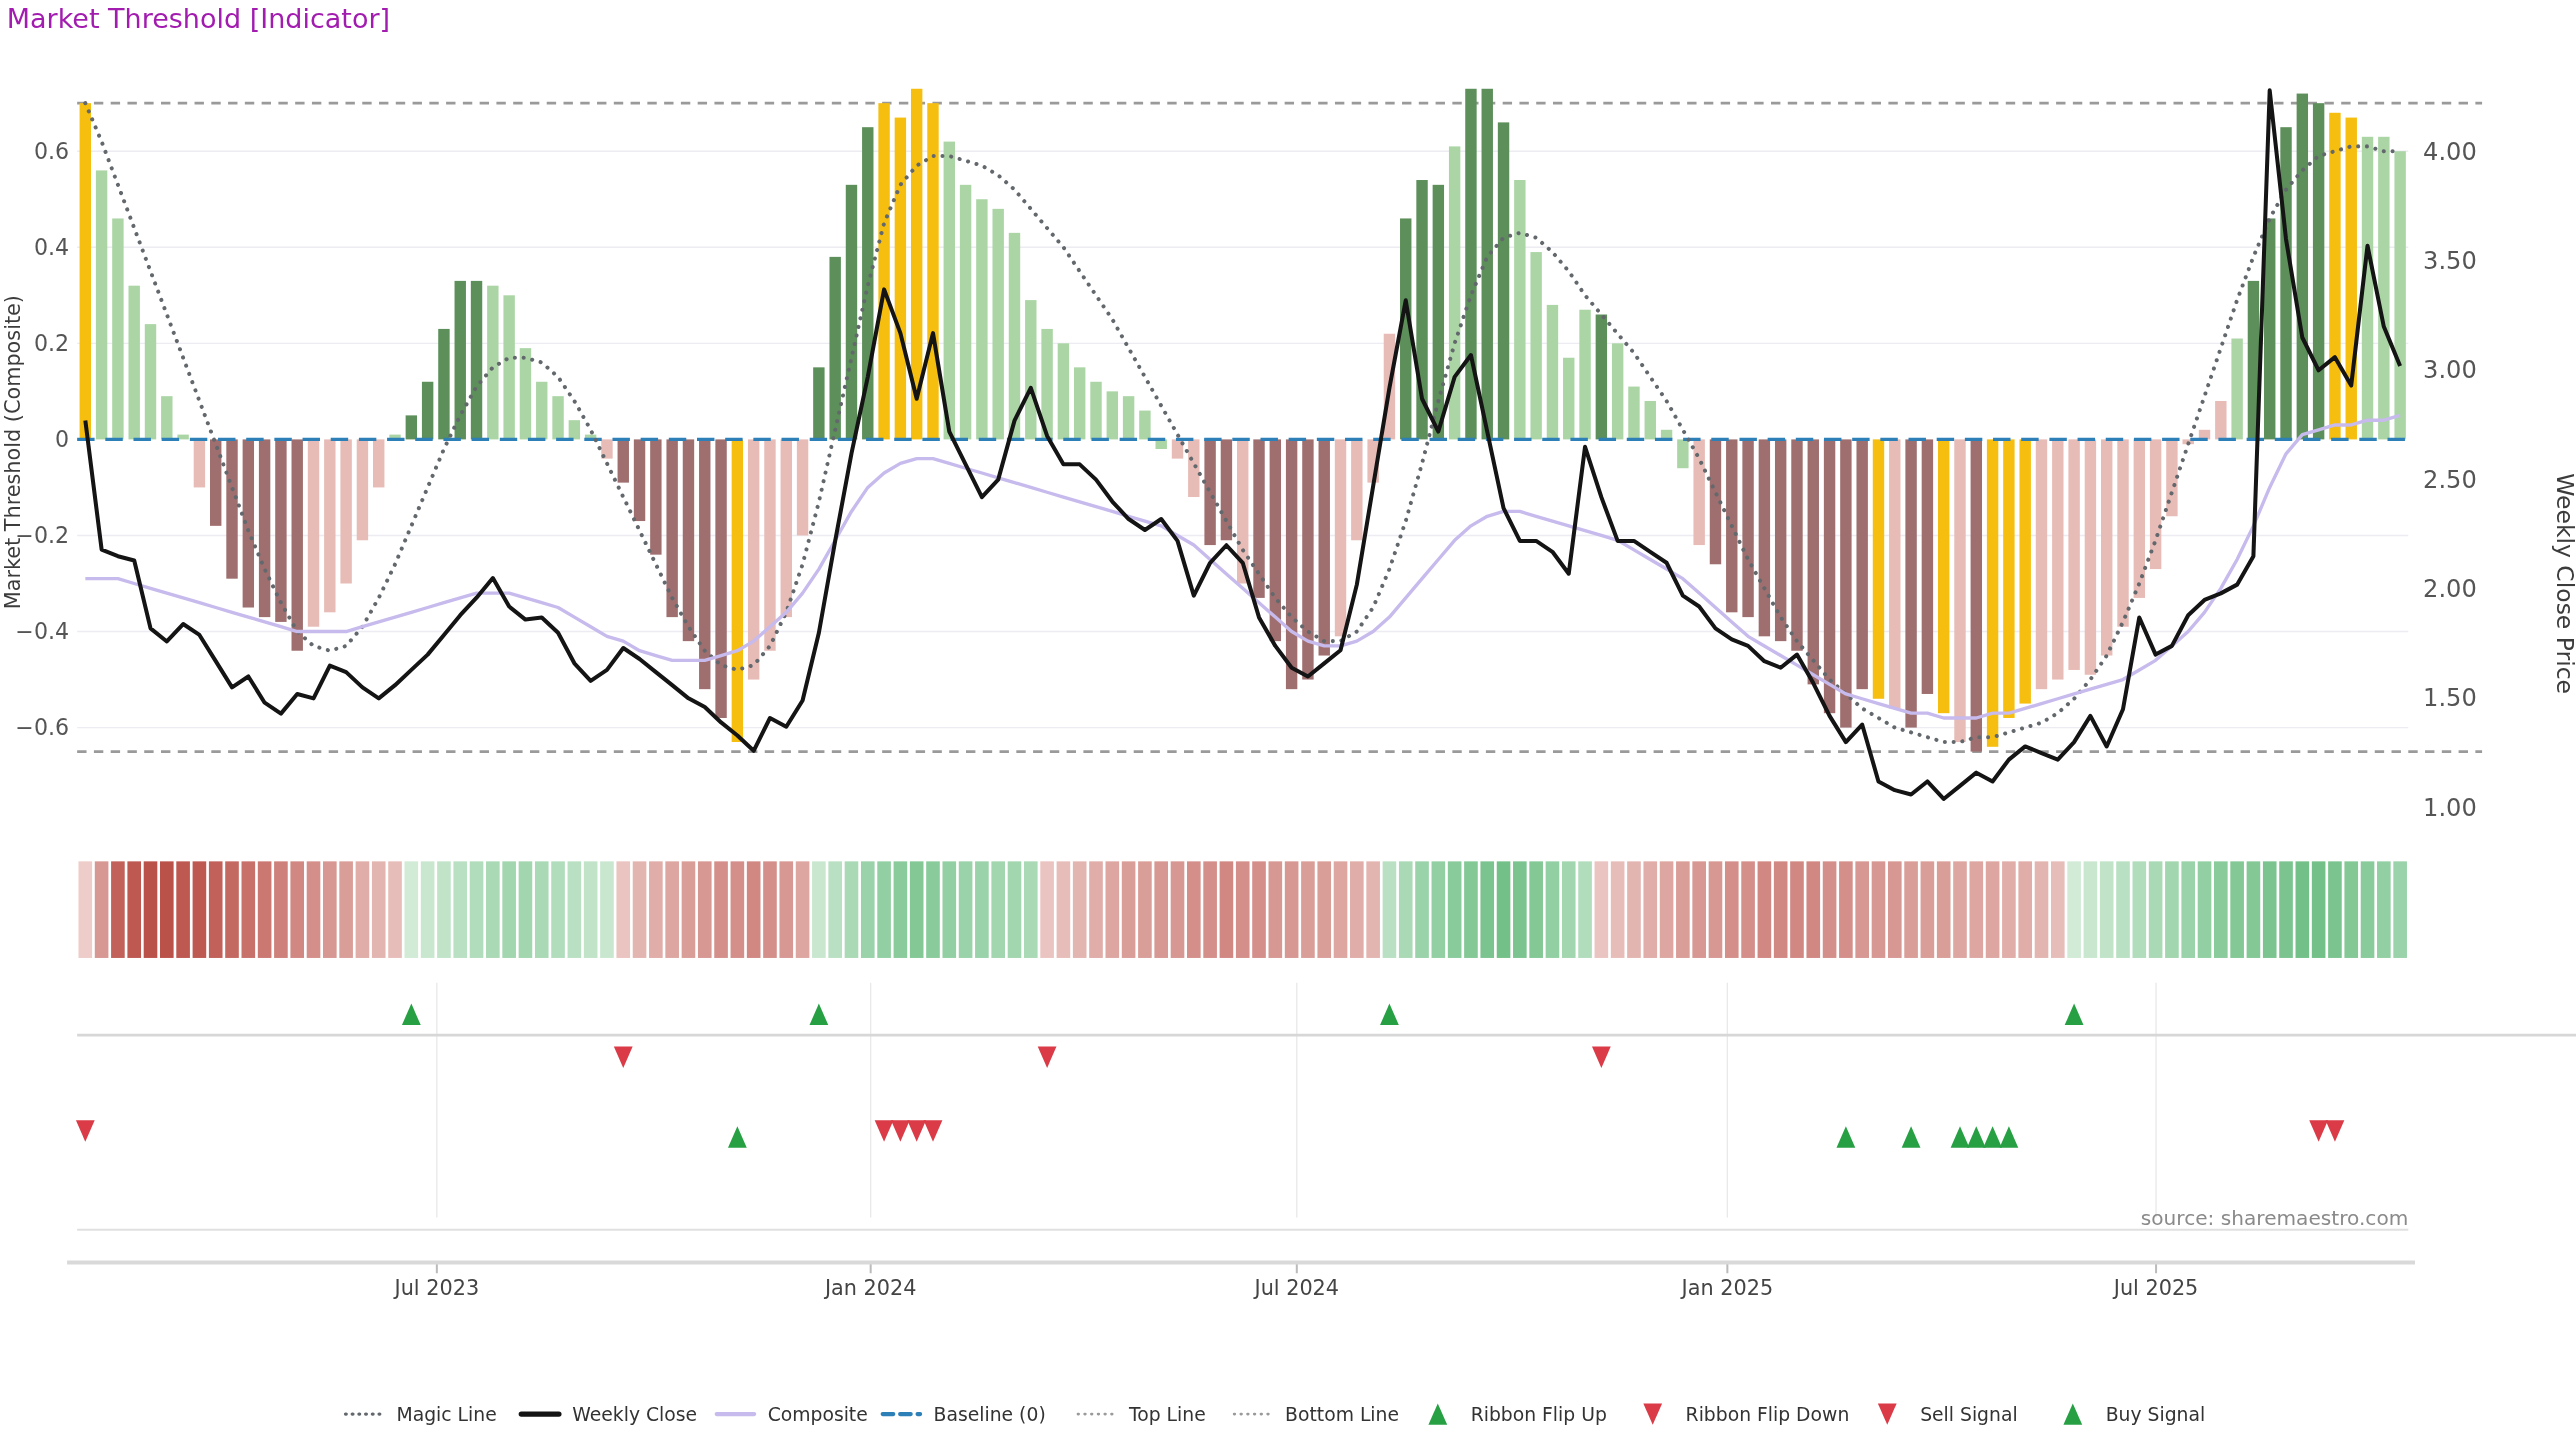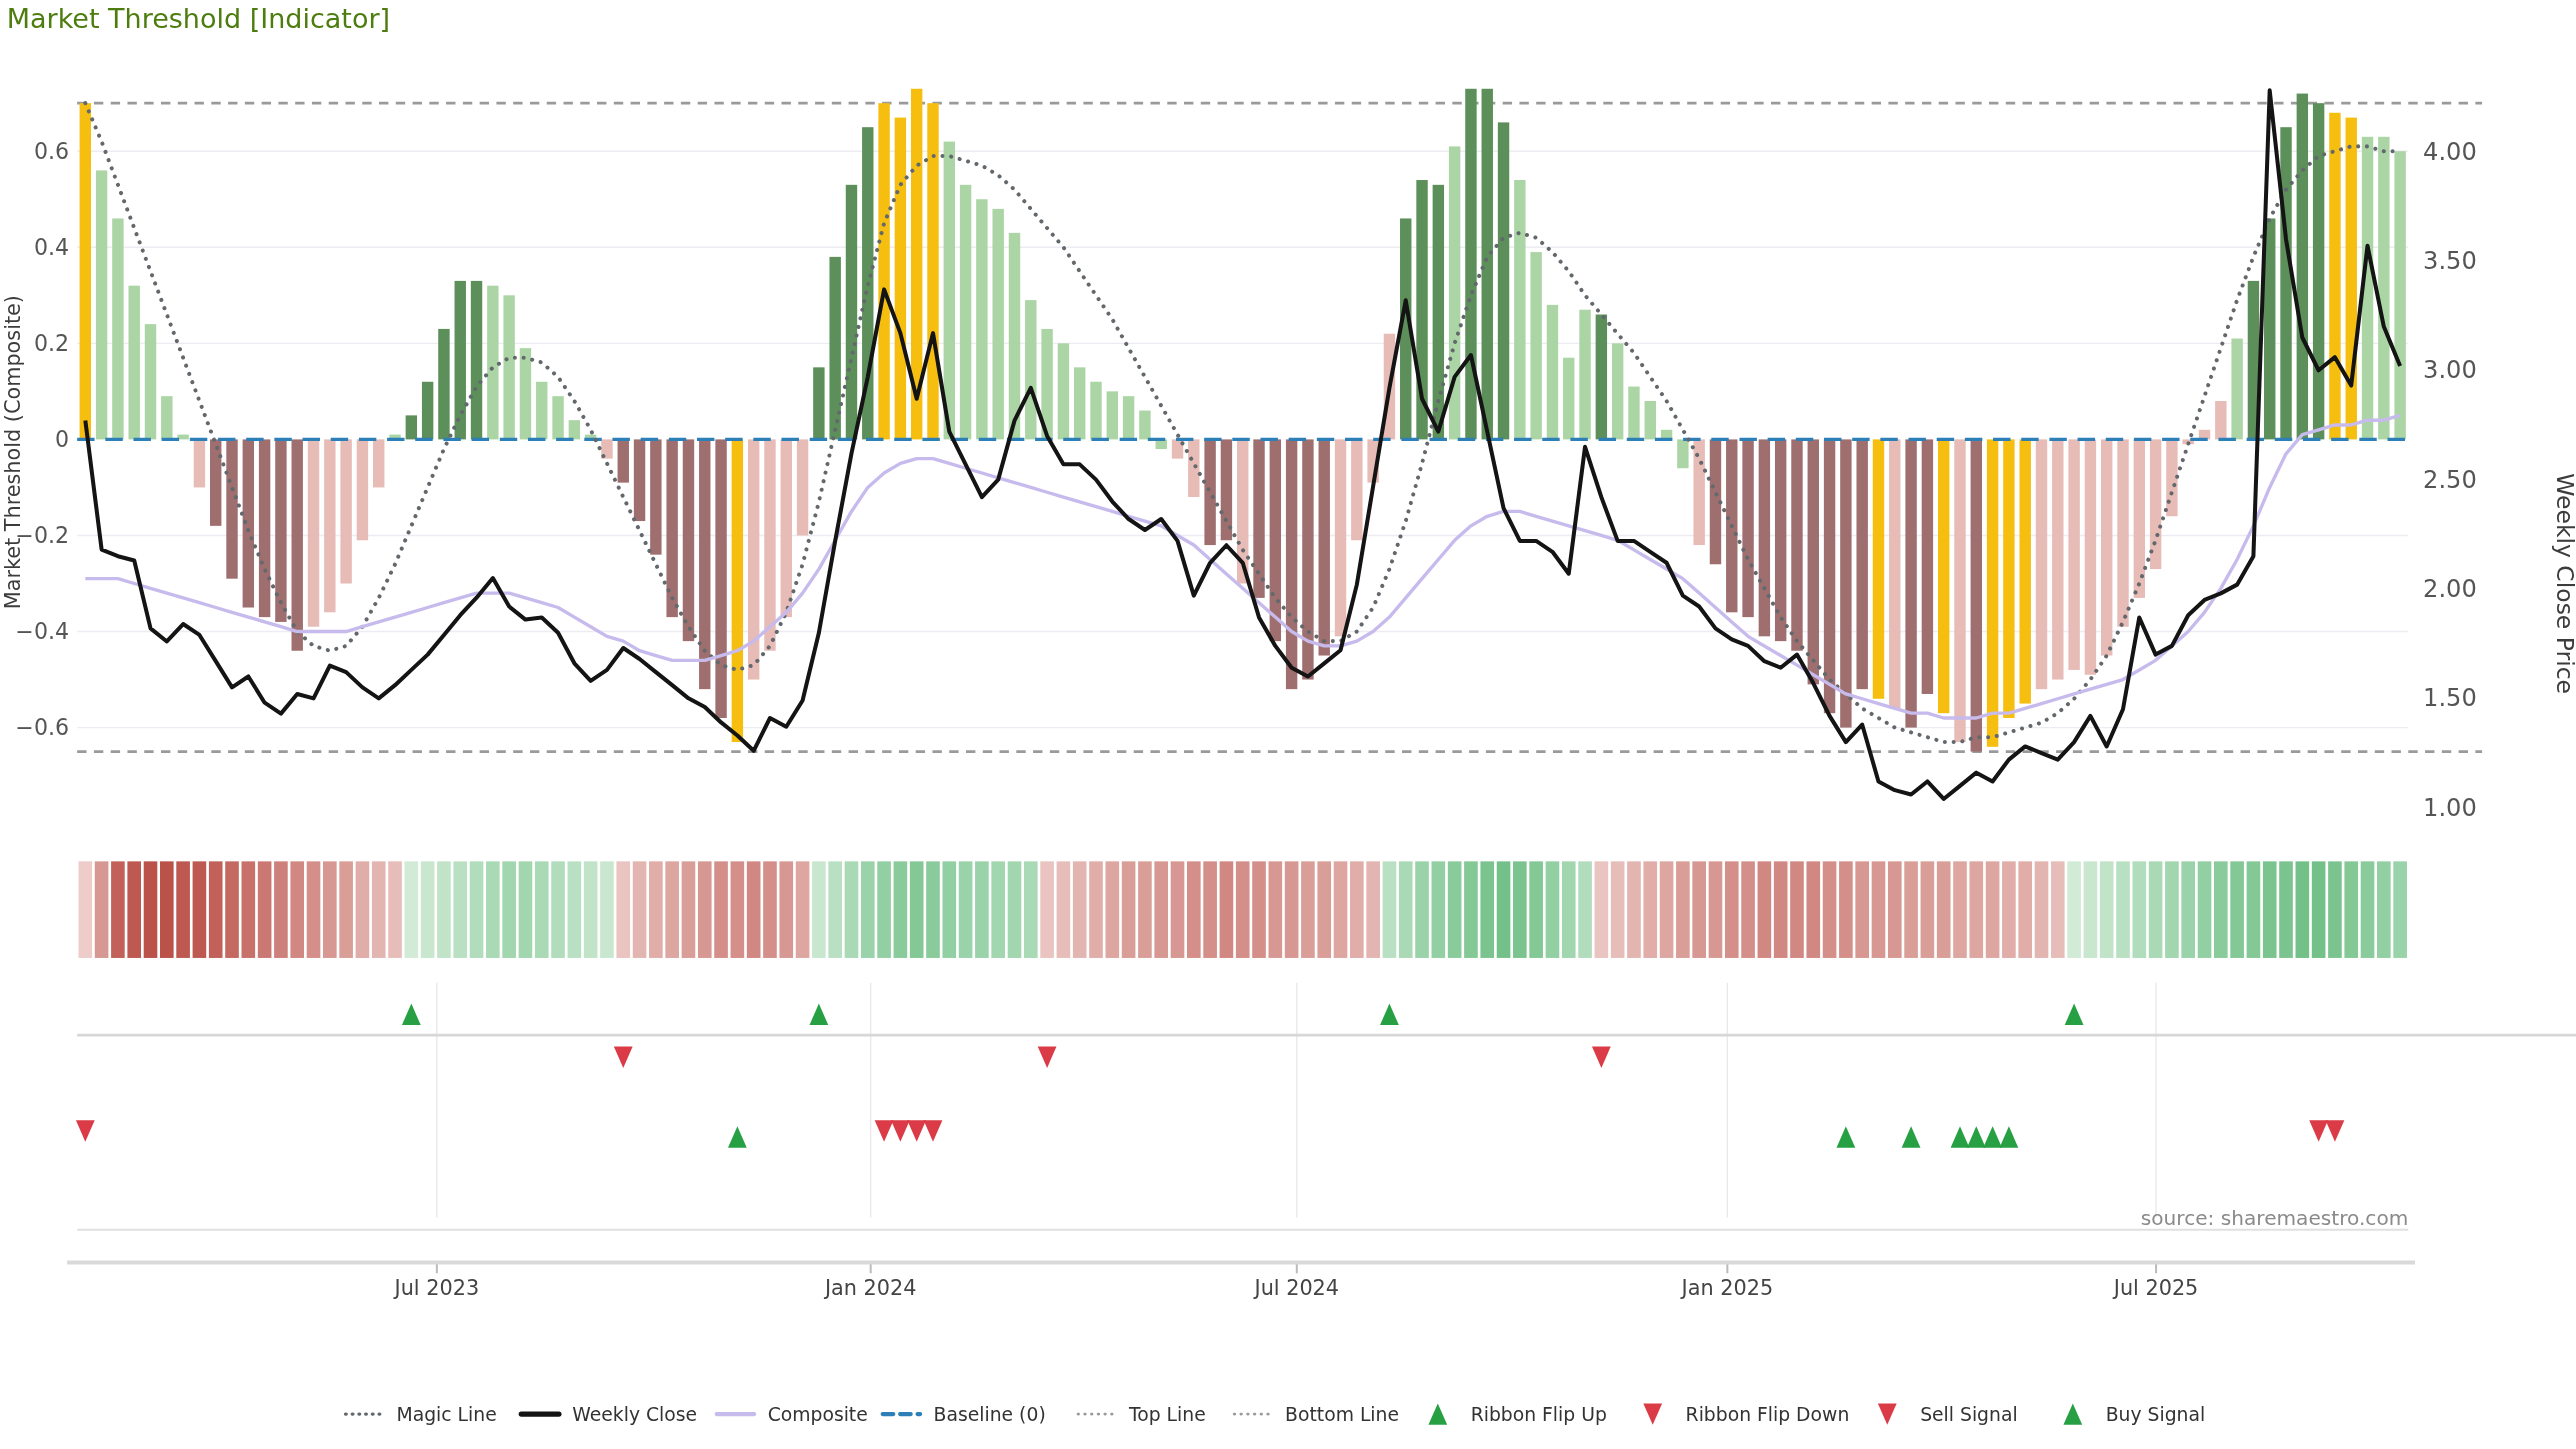--- a/index.html
+++ b/index.html
@@ -1,19 +1,19 @@
 <!DOCTYPE html>
 <html style="font-size:10.7px"><head>
 <meta charset="utf-8">
 <style>
   html,body{margin:0;padding:0;background:#ffffff;}
   body{font-family:"DejaVu Sans","Liberation Sans",sans-serif;}
   #stage{position:relative;width:2576px;height:1449px;background:#fff;overflow:hidden;}
   svg text{font-family:"DejaVu Sans","Liberation Sans",sans-serif;}
-  .page-title{position:absolute;left:6.7px;top:2.7px;font-size:27px;color:#4d7c0f;}
+  .page-title{position:absolute;left:6.7px;top:2.7px;font-size:27px;color:#a21caf;}
 </style>
 </head>
 <body>
 
 <div id="stage">
   <div class="page-title">Market Threshold [Indicator]</div>
   <svg id="plot" width="2576" height="1449" viewBox="0 0 3840 2160" xmlns="http://www.w3.org/2000/svg">
       <g>
         <line x1="115" x2="3590" y1="225.40000000000003" y2="225.40000000000003" stroke="#ECECF2" stroke-width="2"></line>
         <line x1="115" x2="3590" y1="368.59999999999997" y2="368.59999999999997" stroke="#ECECF2" stroke-width="2"></line>

